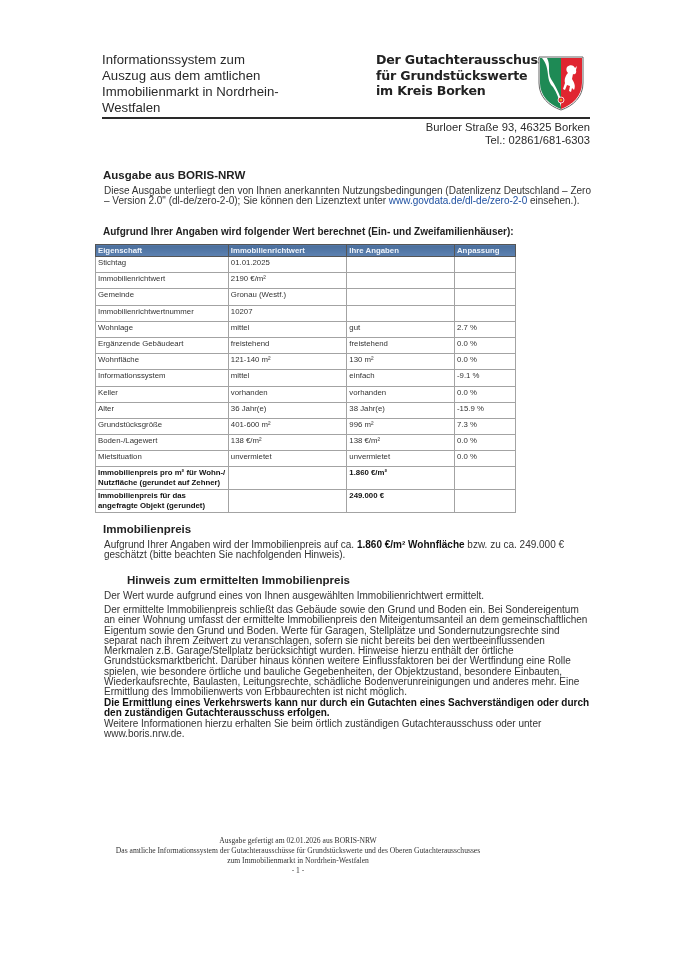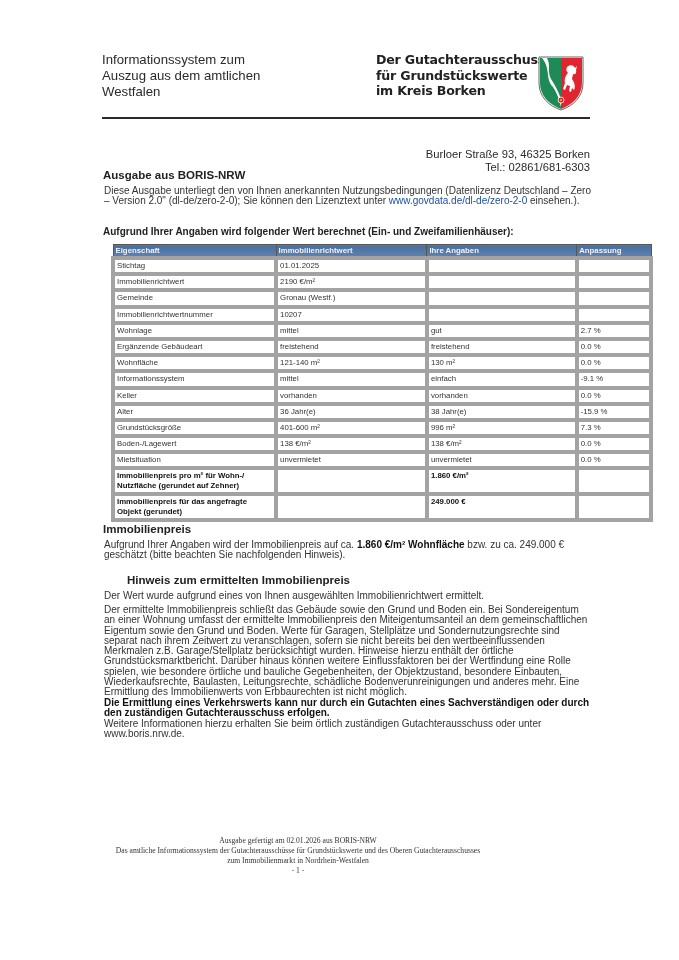--- a/index.html
+++ b/index.html
@@ -3,45 +3,46 @@
 <meta charset="utf-8">
 <style>
   * { box-sizing: border-box; margin: 0; padding: 0; }
   html, body { width: 679px; height: 960px; background: #ffffff; }
   body { font-family: "Liberation Sans", sans-serif; color: #1a1a1a; position: relative; overflow: hidden; }
 
   .header-left { position: absolute; left: 102px; top: 52px; width: 240px; font-size: 13.2px; line-height: 16px; color: #2a2a2a; }
   .header-org { position: absolute; left: 376px; top: 52px; font-size: 12.6px; line-height: 15.5px; font-weight: bold; color: #222; font-family: "DejaVu Sans", sans-serif; letter-spacing: -0.2px; }
   .crest { position: absolute; left: 537px; top: 55px; width: 48px; height: 56px; }
   .header-rule { position: absolute; left: 102px; top: 117px; width: 488px; height: 2px; background: #2a2a2a; }
-  .address { position: absolute; right: 89px; top: 121px; text-align: right; font-size: 11.2px; line-height: 13px; color: #2a2a2a; margin-top: 27px; }
+  .address { position: absolute; right: 89px; top: 121px; text-align: right; font-size: 11.2px; line-height: 13px; color: #2a2a2a; }
 
   .sec-title { position: absolute; left: 103px; font-size: 11.5px; font-weight: bold; color: #222; }
   .sec-title.big { font-size: 10px; }
   .para { position: absolute; left: 104px; width: 487px; font-size: 10px; line-height: 10.3px; color: #333; }
   .para a { color: #1d4fa0; text-decoration: none; }
   .para b { color: #111; text-align: center; }
 
-  table.values { position: absolute; left: 111px; top: 244px; width: 542px; border-collapse: collapse; font-size: 7.8px; color: #333; }
+  table.values { position: absolute; left: 95px; top: 244px; width: 421px; border-collapse: collapse; font-size: 7.8px; color: #333; }
   table.values th { background: linear-gradient(#4a6e9c, #5d82b2); color: #eef3fa; font-weight: bold; text-align: left; padding: 1px 2px; height: 12px; border: 1px solid #555; font-size: 7.8px; }
-  table.values td { border: 4px solid #a3a3a3; padding: 1px 2px; height: 16.2px; vertical-align: top; }
+  table.values td { border: 1px solid #a3a3a3; padding: 1px 2px; height: 16.2px; vertical-align: top; }
   table.values td.bold { font-weight: bold; color: #111; line-height: 10px; height: 21px; }
   table.values col.c1 { width: 147px; }
   table.values col.c2 { width: 136px; }
   table.values col.c3 { width: 135px; }
   table.values col.c4 { width: 67px; }
 
   .footer { position: absolute; left: 0; width: 596px; text-align: center; font-size: 7.6px; line-height: 10px; color: #333; top: 836px; font-family: Liberation Serif, serif; }
 </style>
 </head>
 <body>
 
 <div class="header-left">
   <div>Informationssystem zum</div>
   <div>Auszug aus dem amtlichen</div>
+  <div>Immobilienmarkt in Nordrhein-</div>
   <div>Westfalen</div>
 </div>
 
 <div class="header-org">
   <div>Der Gutachterausschuss</div>
   <div>für Grundstückswerte</div>
   <div>im Kreis Borken</div>
 </div>
 
 <svg class="crest" viewBox="0 0 48 56">

